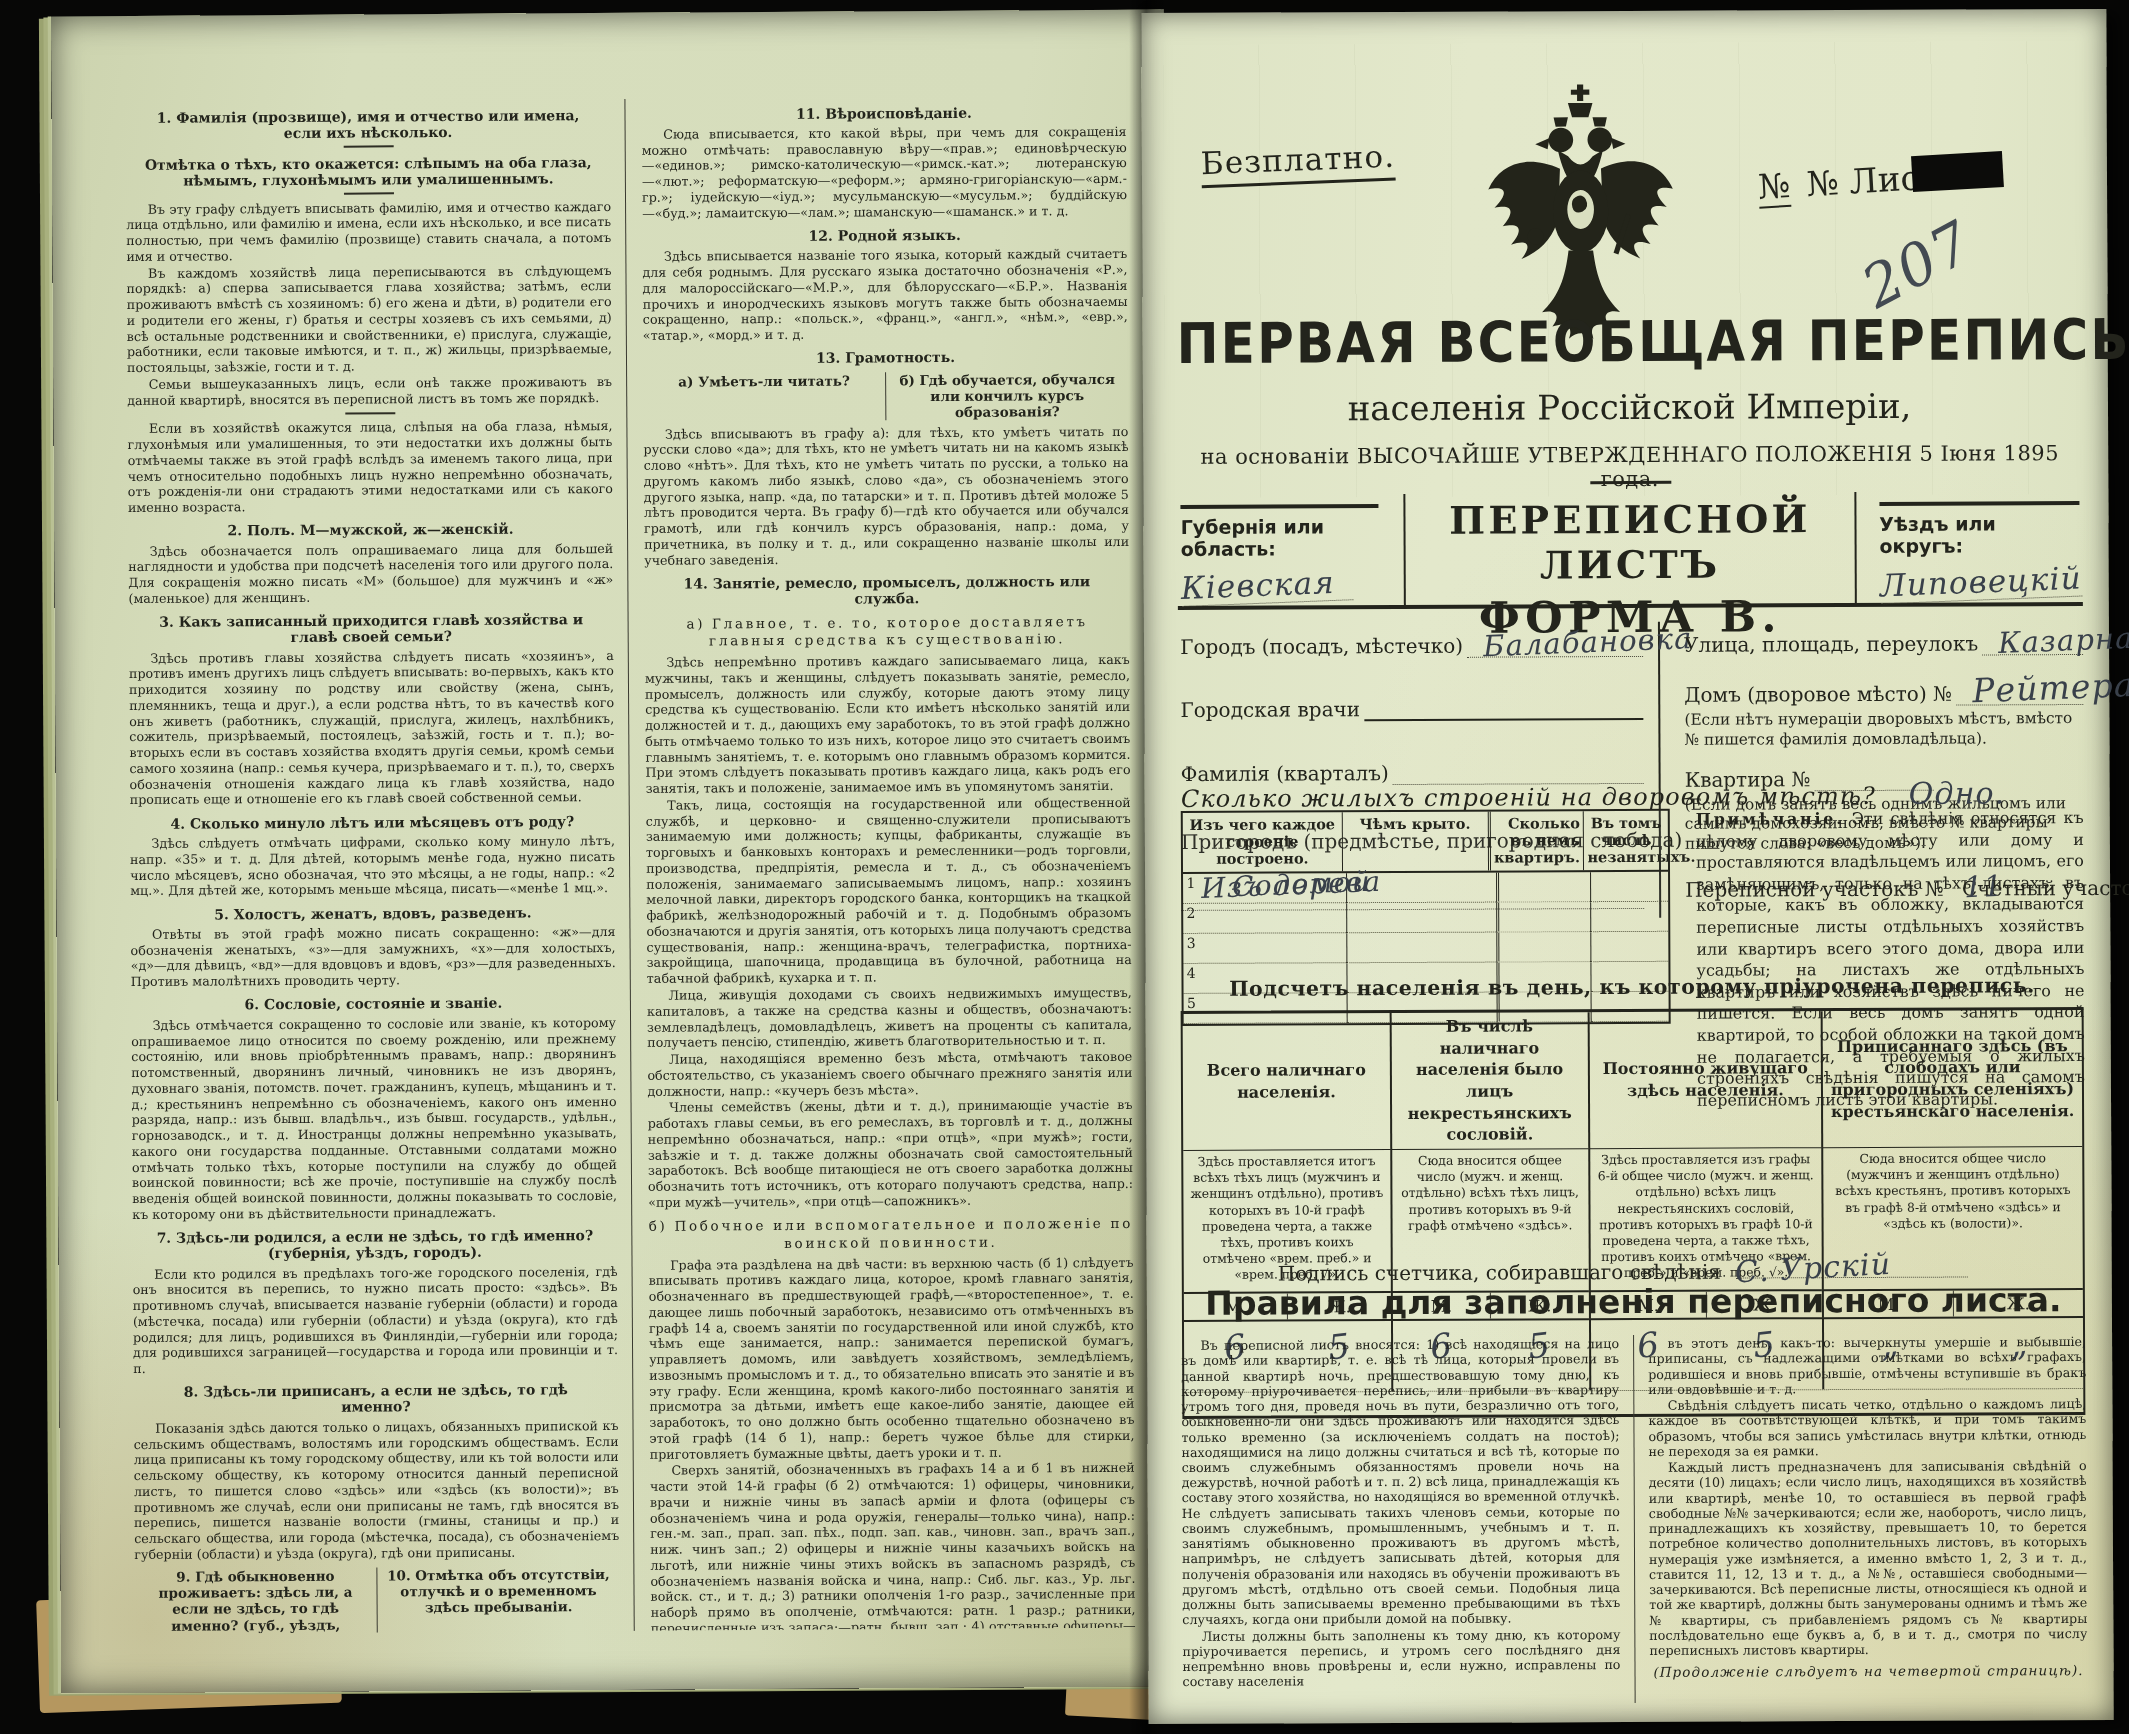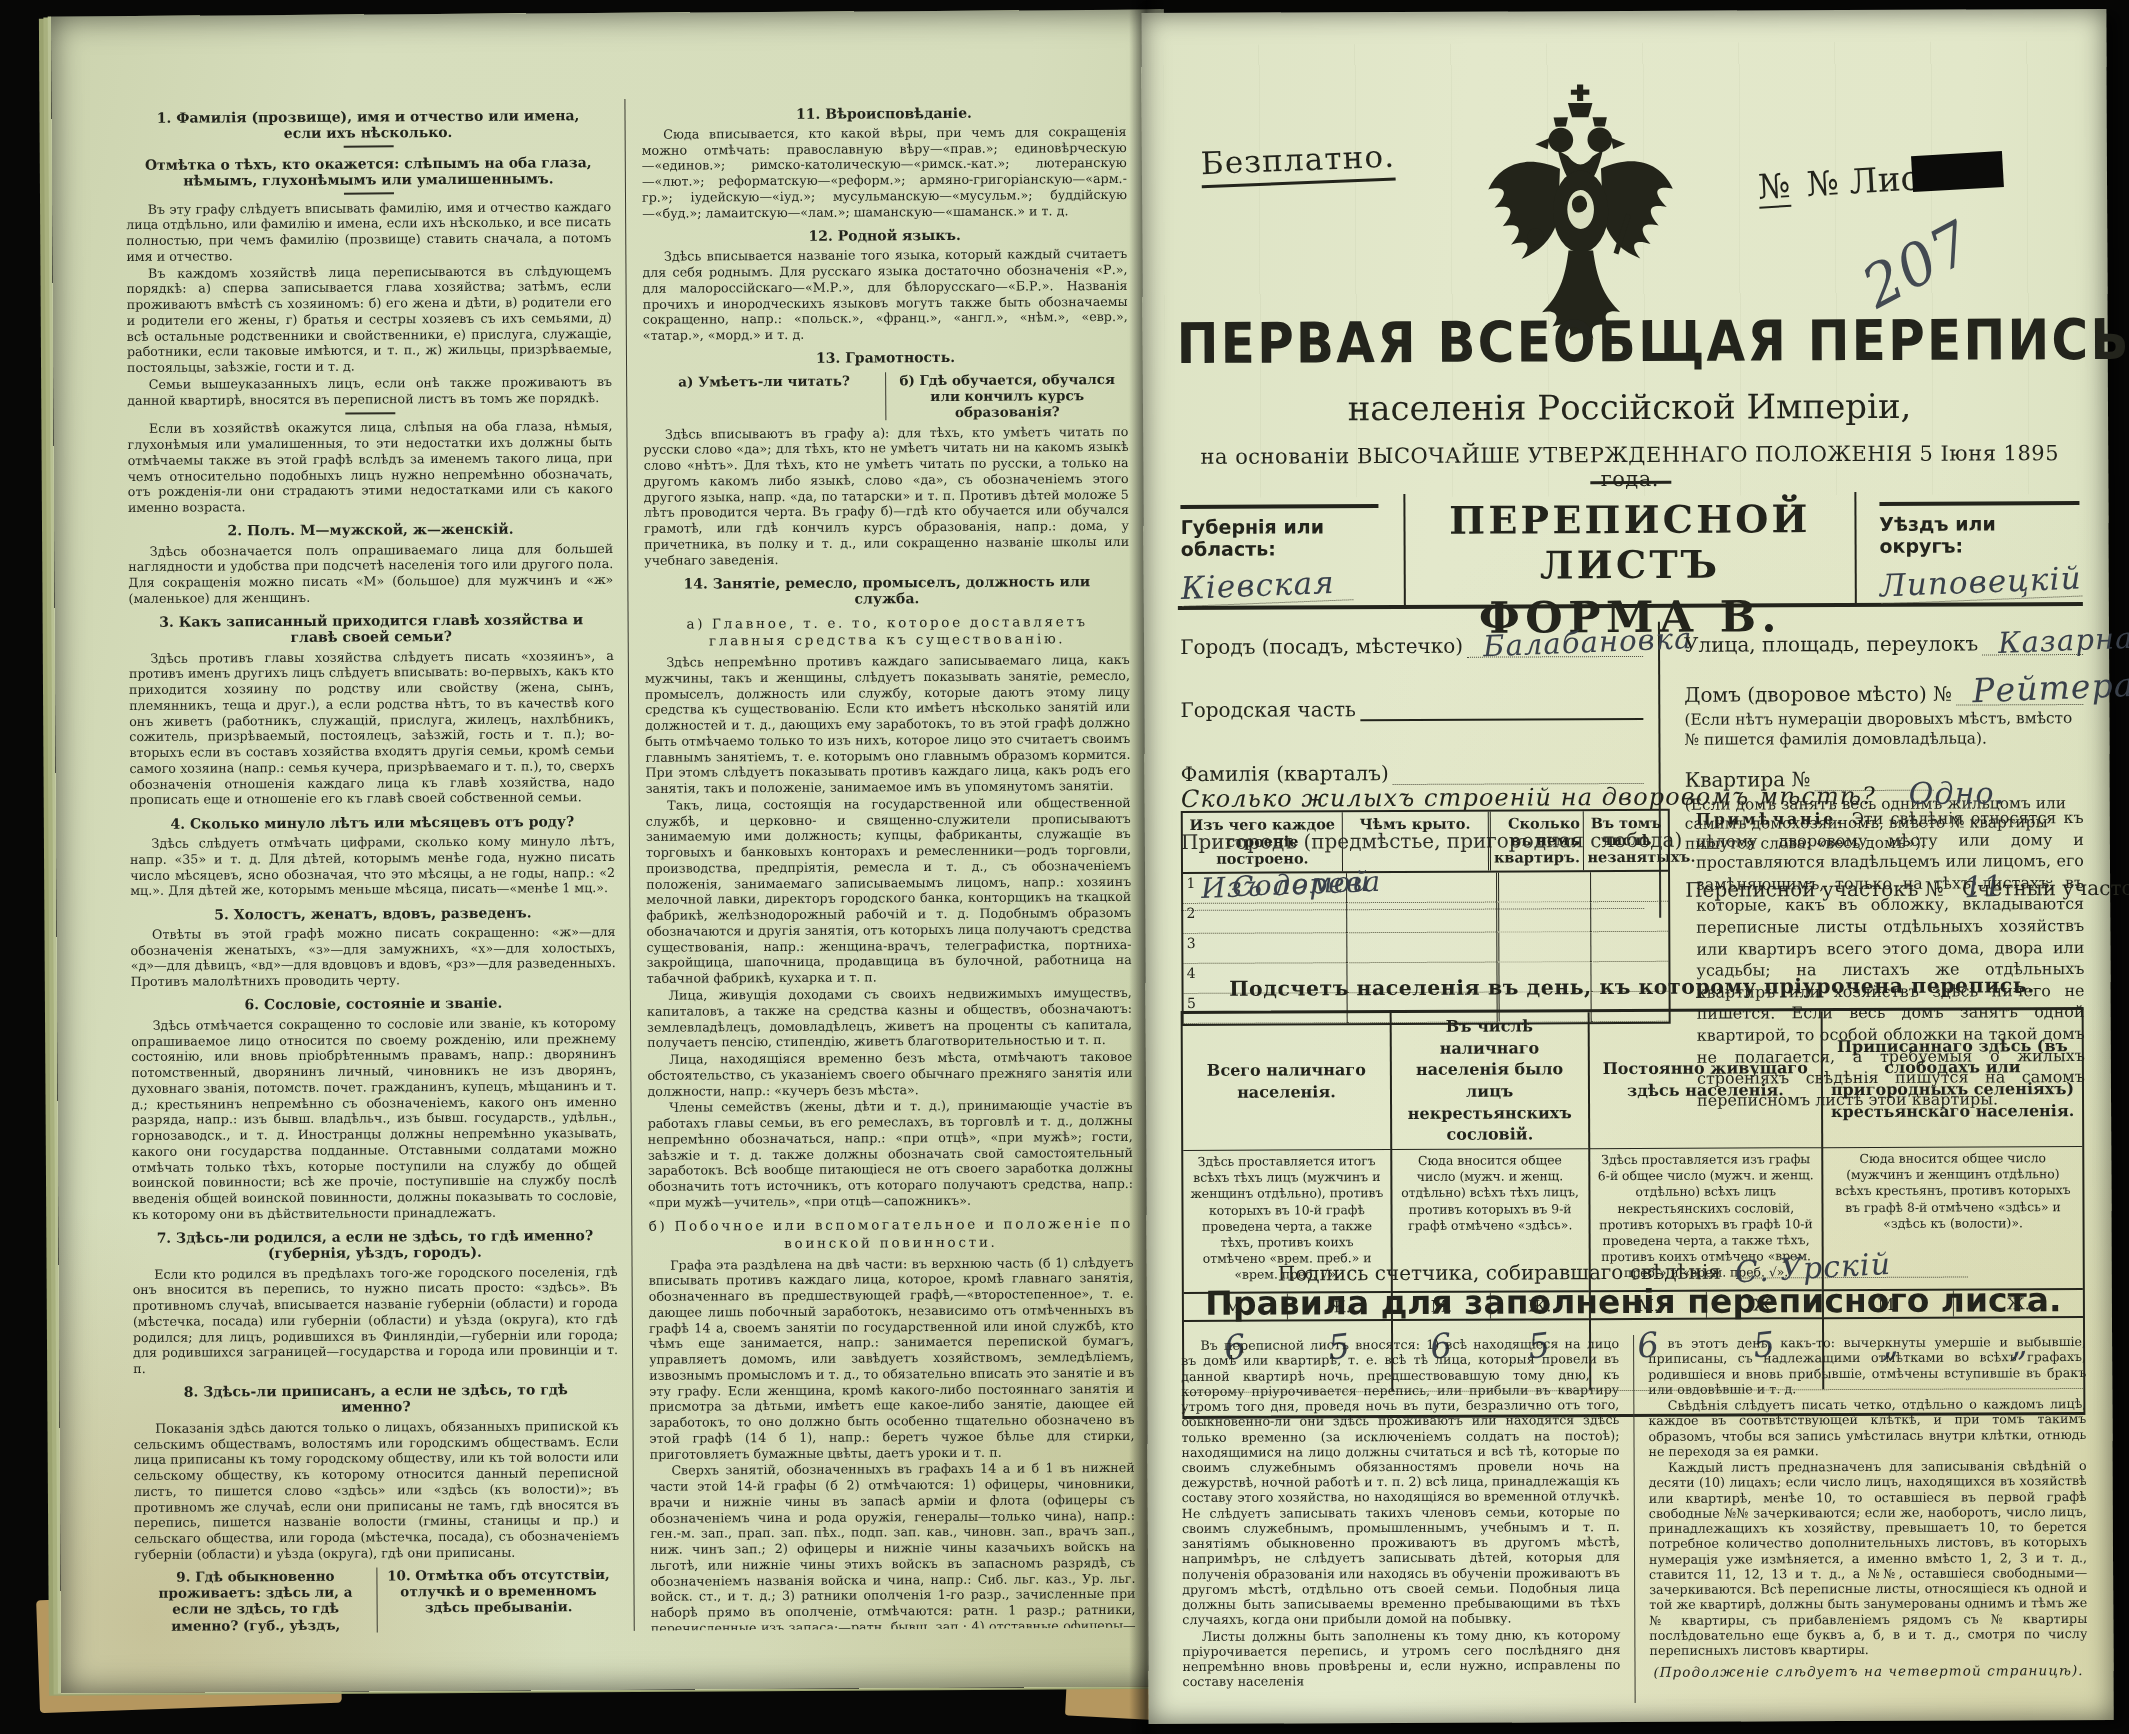--- a/index.html
+++ b/index.html
@@ -244,21 +244,21 @@
         <div class="vdiv" data-name="fields-divider"></div>
 
         <div class="fcol-l">
           <div class="frow" style="margin-top:14px;">
             <span data-name="city-label">Городъ (посадъ, мѣстечко)</span>
             <span class="lead">
                 <span class="hw" data-name="city-handwritten-value">Балабановка</span>
               </span>
           </div>
           <div class="frow" style="margin-top:36px;">
-            <span data-name="citypart-label">Городская часть</span>
+            <span data-name="citypart-label">Городская врачи</span>
             <span class="lead solid" data-name="citypart-blank-line"></span>
           </div>
           <div class="frow" style="margin-top:38px;">
             <span data-name="uchastok-label">Фамилія (кварталъ)</span>
             <span class="lead" data-name="uchastok-blank-line"></span>
           </div>
           <div class="frow" style="margin-top:42px;">
             <span data-name="prigorod-label">Пригородъ (предмѣстье, пригородная слобода)</span>
             <span class="lead" data-name="prigorod-blank-line"></span>
           </div>

